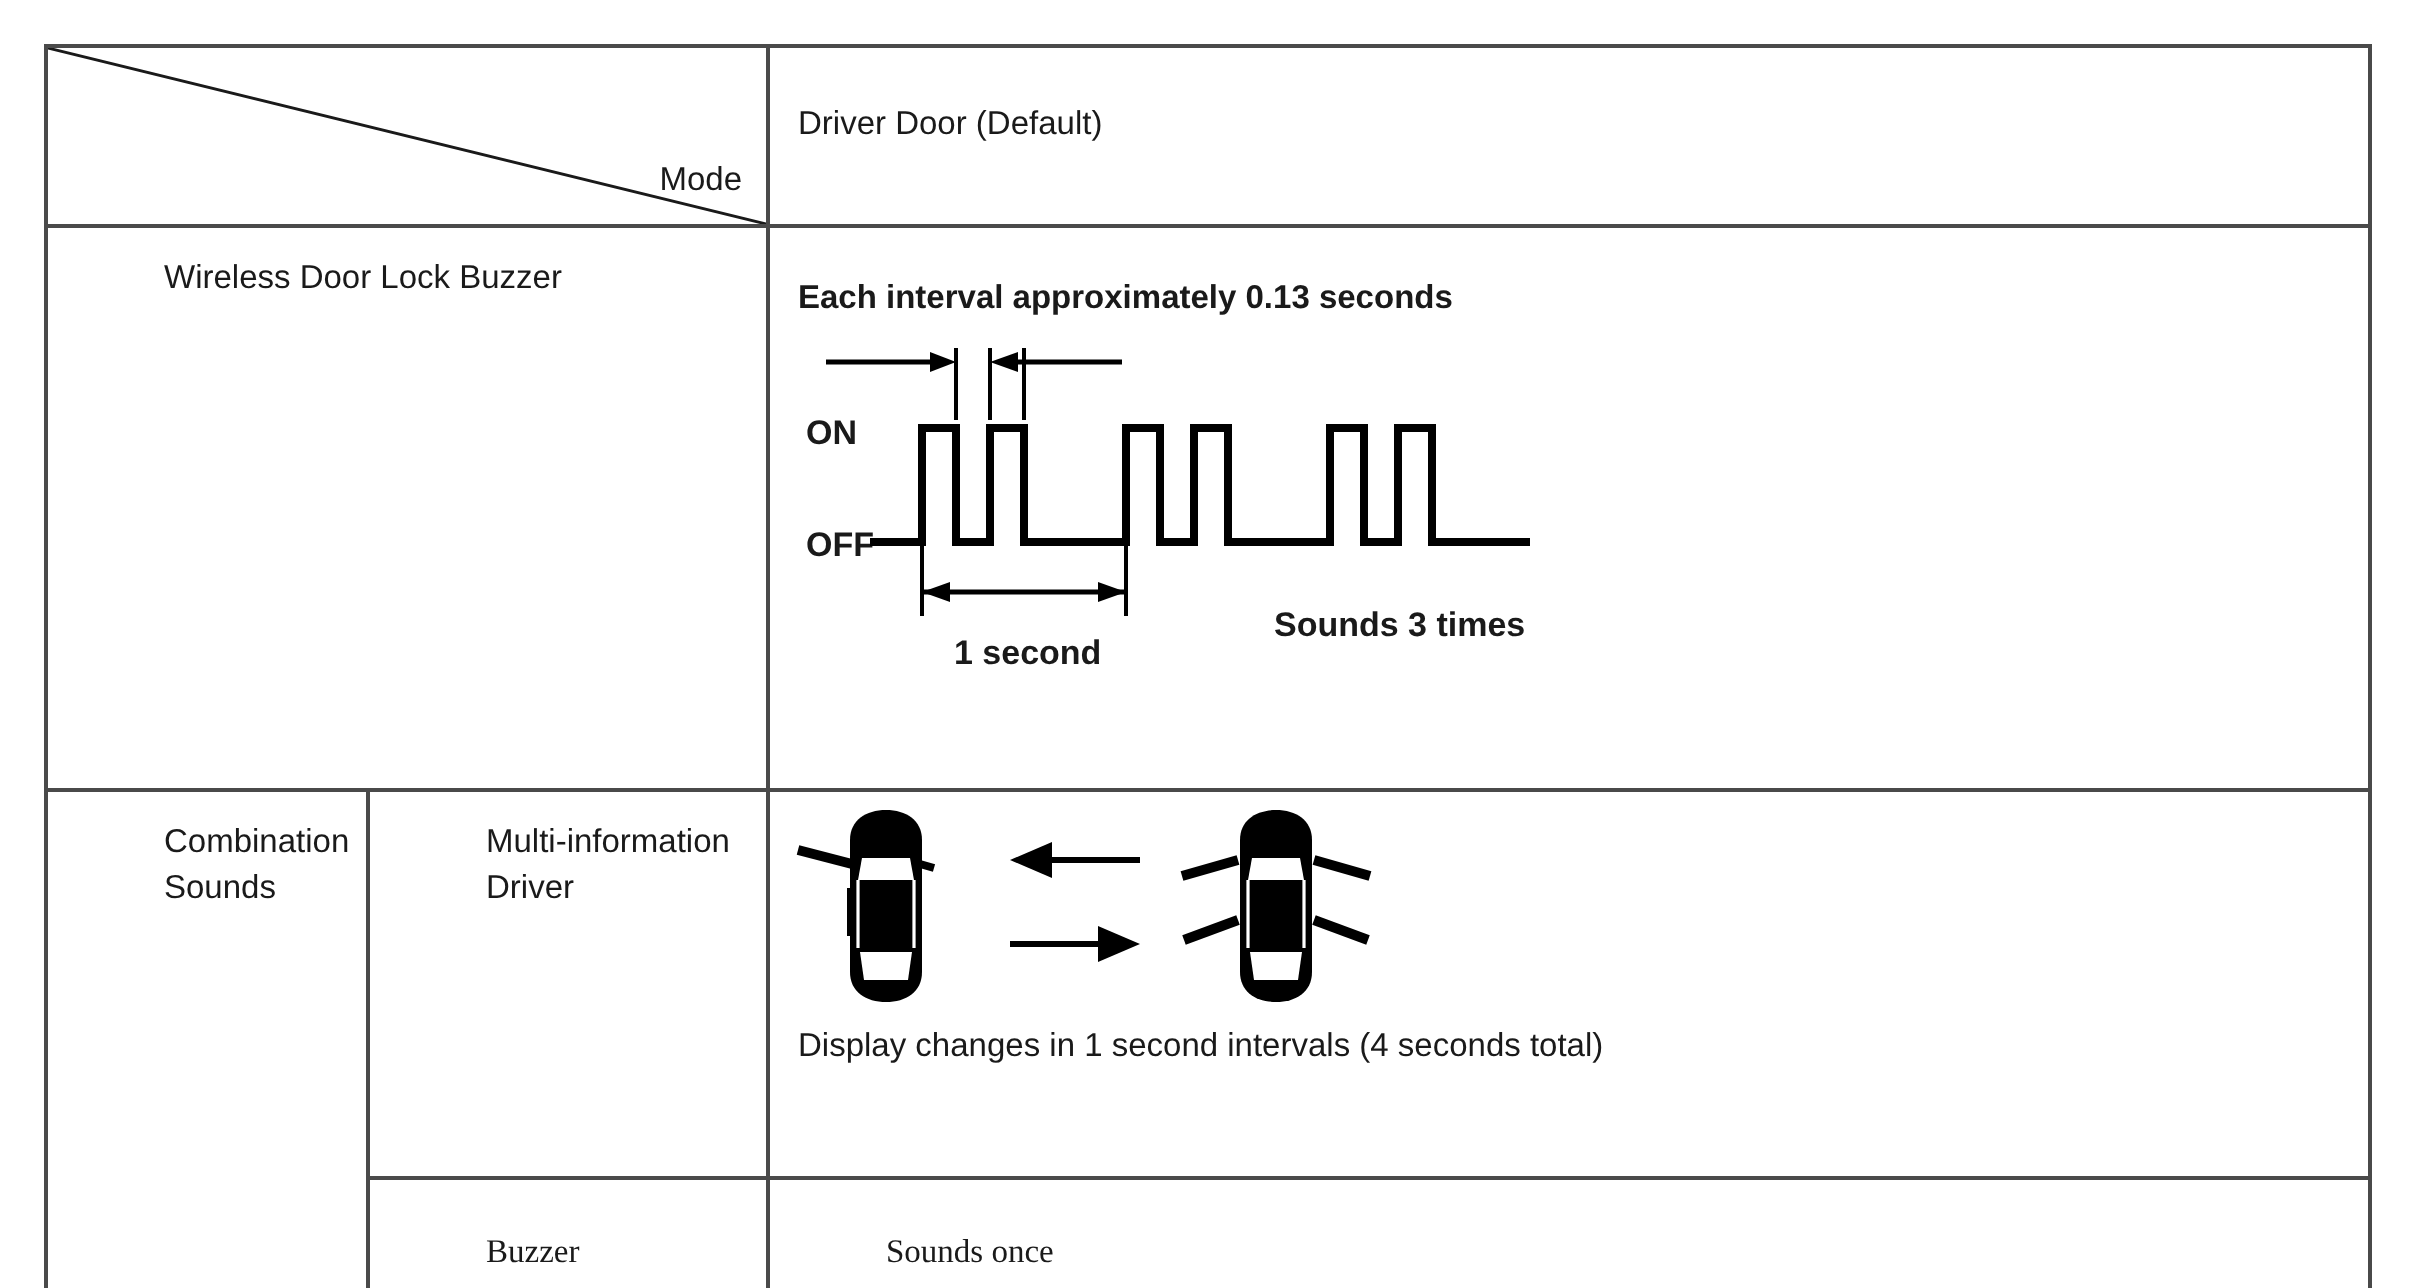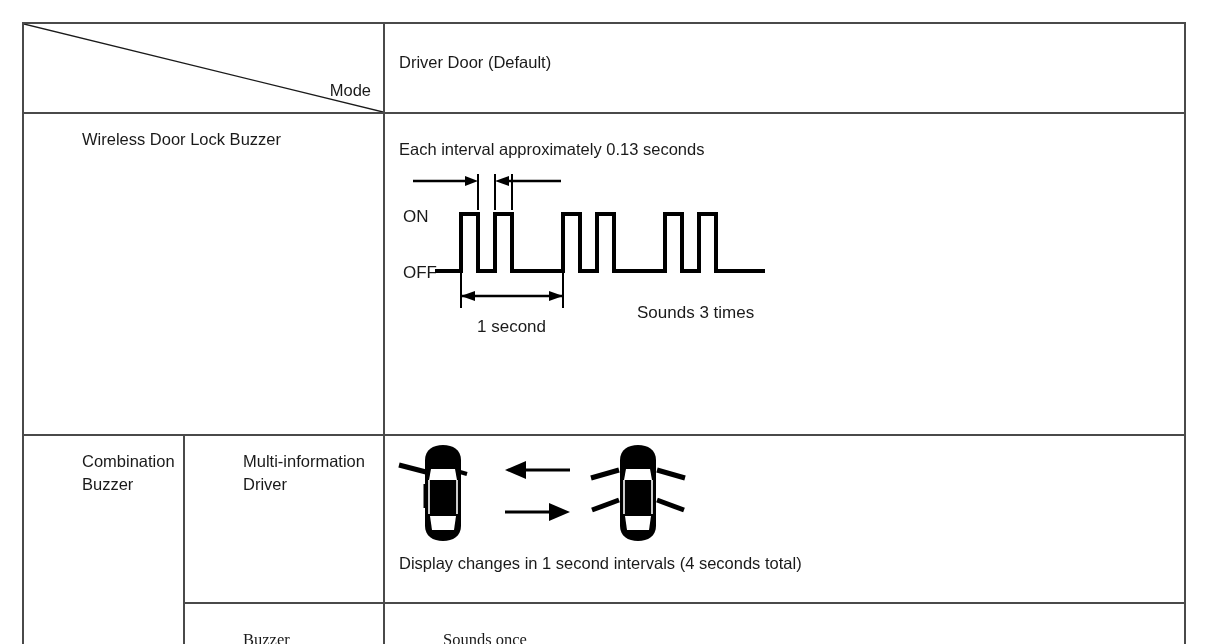--- a/index.html
+++ b/index.html
@@ -75,21 +75,22 @@
     color: #1a1a1a;
     height: 88px;
     line-height: 76px;
     white-space: nowrap;
     overflow: hidden;
   }
 
   
   .buzzer-body {
     position: relative;
-    height: 320px;
+    height: 280px;
+    font-weight: bold;
   }
   .buzzer-note {
     padding: 26px 0 0 14px;
     font-size: 16.5px;
     color: #1a1a1a;
   }
   .wave-wrap {
     position: absolute;
     left: 8px;
     top: 52px;
@@ -98,21 +99,21 @@
   }
   .wave-svg {
     display: block;
     width: 460px;
     height: 175px;
   }
 
   
   .mid-body {
     position: relative;
-    height: 166px;
+    height: 192px;
   }
   .mid-icons {
     position: absolute;
     left: 10px;
     top: 6px;
     width: 310px;
     height: 108px;
   }
   .mid-icons-svg {
     display: block;
@@ -225,21 +226,21 @@
                 <text id="lbl-rep" x="244" y="152" font-family="Liberation Sans, sans-serif" font-size="17" fill="#1a1a1a">Sounds 3 times</text>
               </svg>
             </div>
 
           </div>
         </td>
       </tr>
 
       <tr>
         <td rowspan="2">
-          <div class="cell-pad row-label">Combination Buzzer</div>
+          <div class="cell-pad row-label">Combination Sounds</div>
         </td>
         <td>
           <div class="cell-pad row-label">Multi-information Driver</div>
         </td>
         <td>
           <div class="mid-body">
 
             <div class="mid-icons">
               <svg class="mid-icons-svg" viewBox="0 0 310 108">
 

